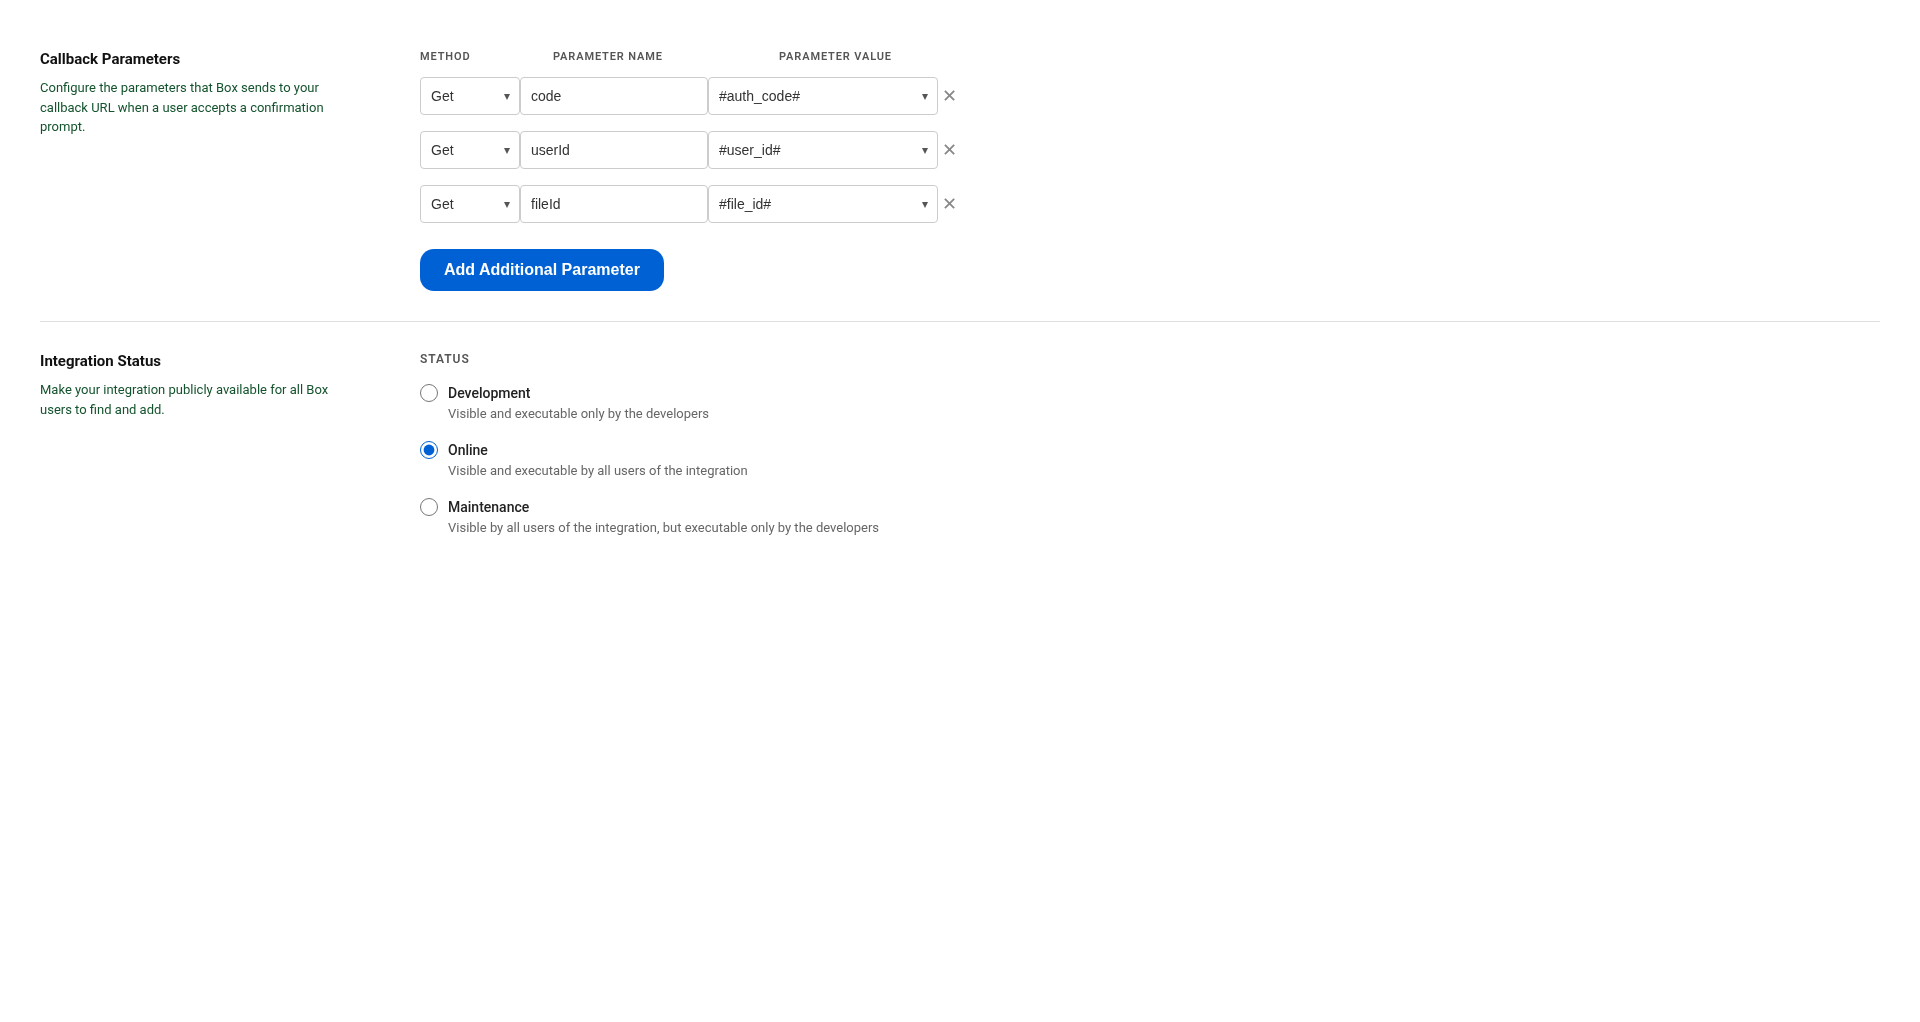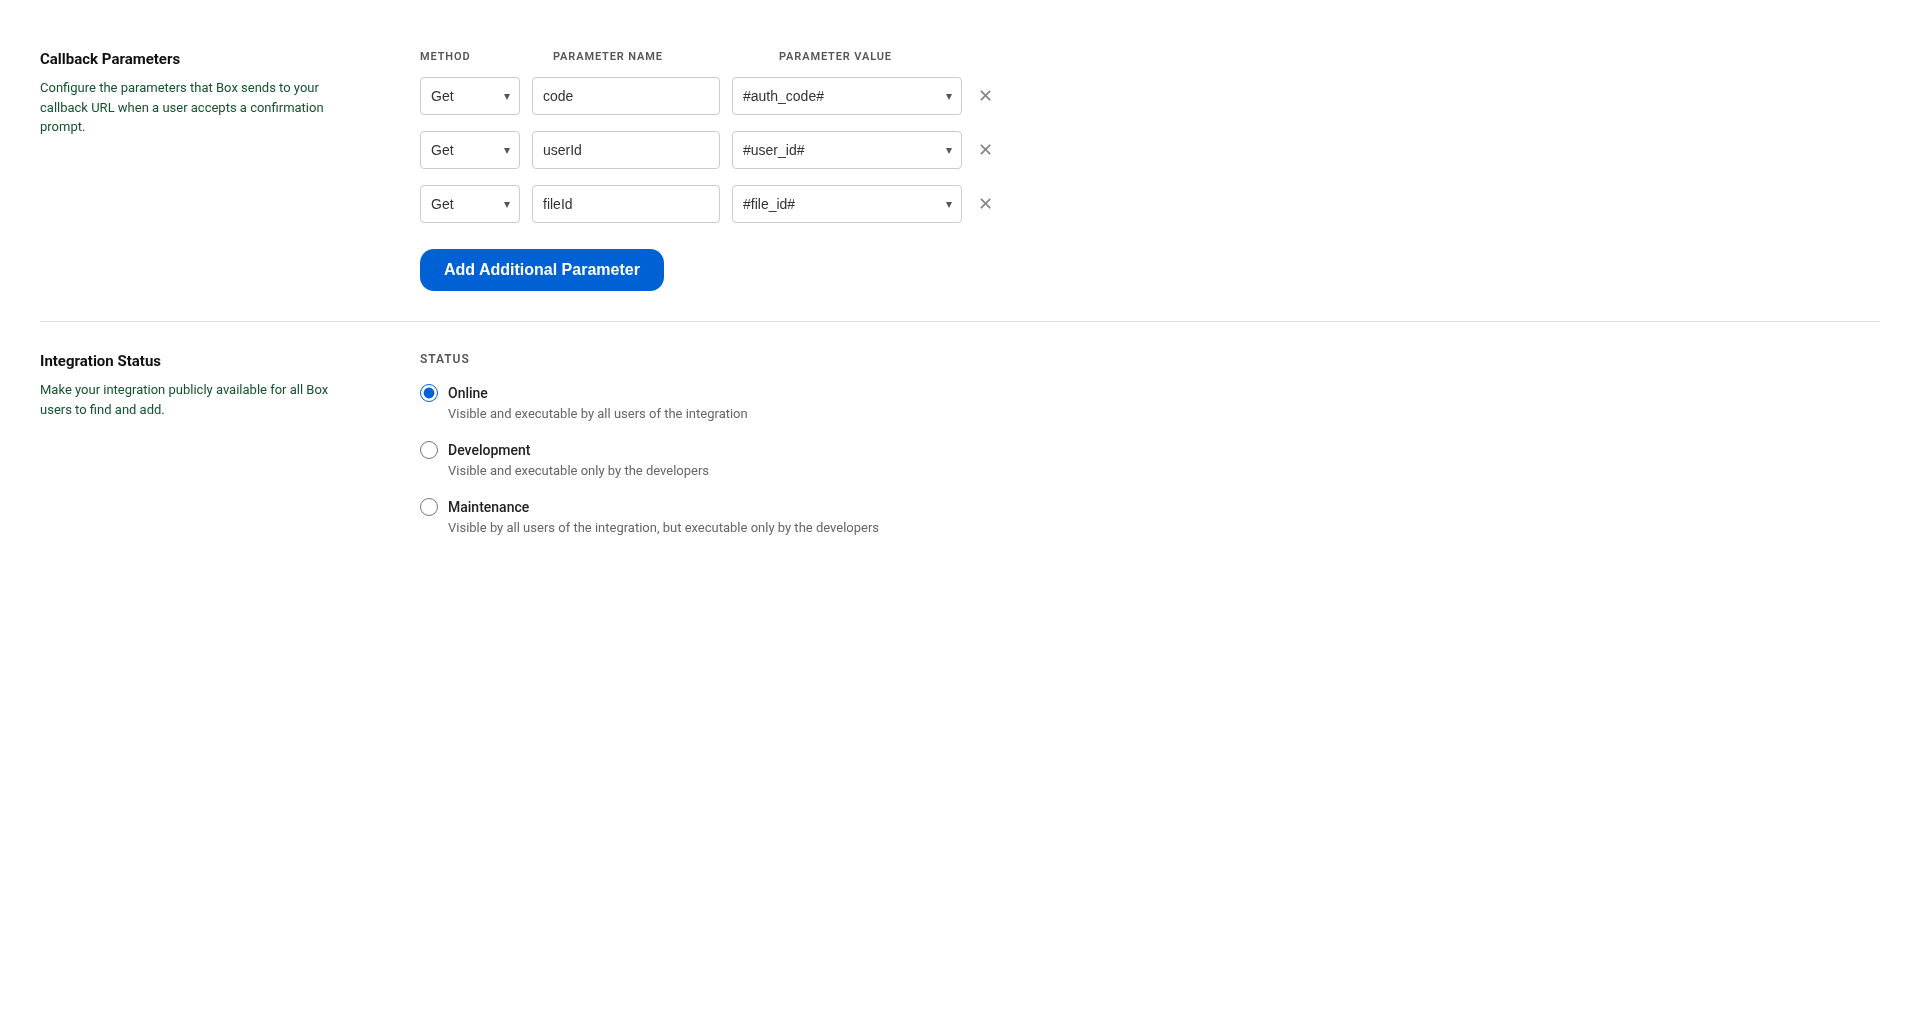--- a/index.html
+++ b/index.html
@@ -61,21 +61,21 @@
     }
 
     .param-header.method-header { width: 100px; }
     .param-header.name-header { width: 210px; margin-left: 21px; }
     .param-header.value-header { width: 230px; margin-left: 4px; }
 
     
     .param-row {
       display: flex;
       align-items: center;
-      gap: 12px;
+      gap: 0;
       margin-bottom: 16px;
     }
 
     .method-select-wrapper {
       position: relative;
       width: 100px;
     }
 
     .method-select-wrapper select {
       width: 100%;
@@ -314,32 +314,32 @@
       <div class="section-description">Make your integration publicly available for all Box users to find and add.</div>
     </div>
 
     <div class="section-content">
       <div class="status-label">Status</div>
 
       <div class="radio-group">
 
         <div class="radio-option">
           <div class="radio-label-row">
+            <input type="radio" class="radio-input" name="integration_status" id="development" style="">
+            <label class="radio-label" for="development">Development</label>
+          </div>
+          <div class="radio-desc">Visible and executable only by the developers</div>
+        </div>
+
+        <div class="radio-option">
+          <div class="radio-label-row">
             <input type="radio" class="radio-input" name="integration_status" id="online" checked="" style="">
             <label class="radio-label" for="online">Online</label>
           </div>
           <div class="radio-desc">Visible and executable by all users of the integration</div>
-        </div>
-
-        <div class="radio-option">
-          <div class="radio-label-row">
-            <input type="radio" class="radio-input" name="integration_status" id="development" style="">
-            <label class="radio-label" for="development">Development</label>
-          </div>
-          <div class="radio-desc">Visible and executable only by the developers</div>
         </div>
 
         <div class="radio-option">
           <div class="radio-label-row">
             <input type="radio" class="radio-input" name="integration_status" id="maintenance" style="">
             <label class="radio-label" for="maintenance">Maintenance</label>
           </div>
           <div class="radio-desc">Visible by all users of the integration, but executable only by the developers</div>
         </div>
 

